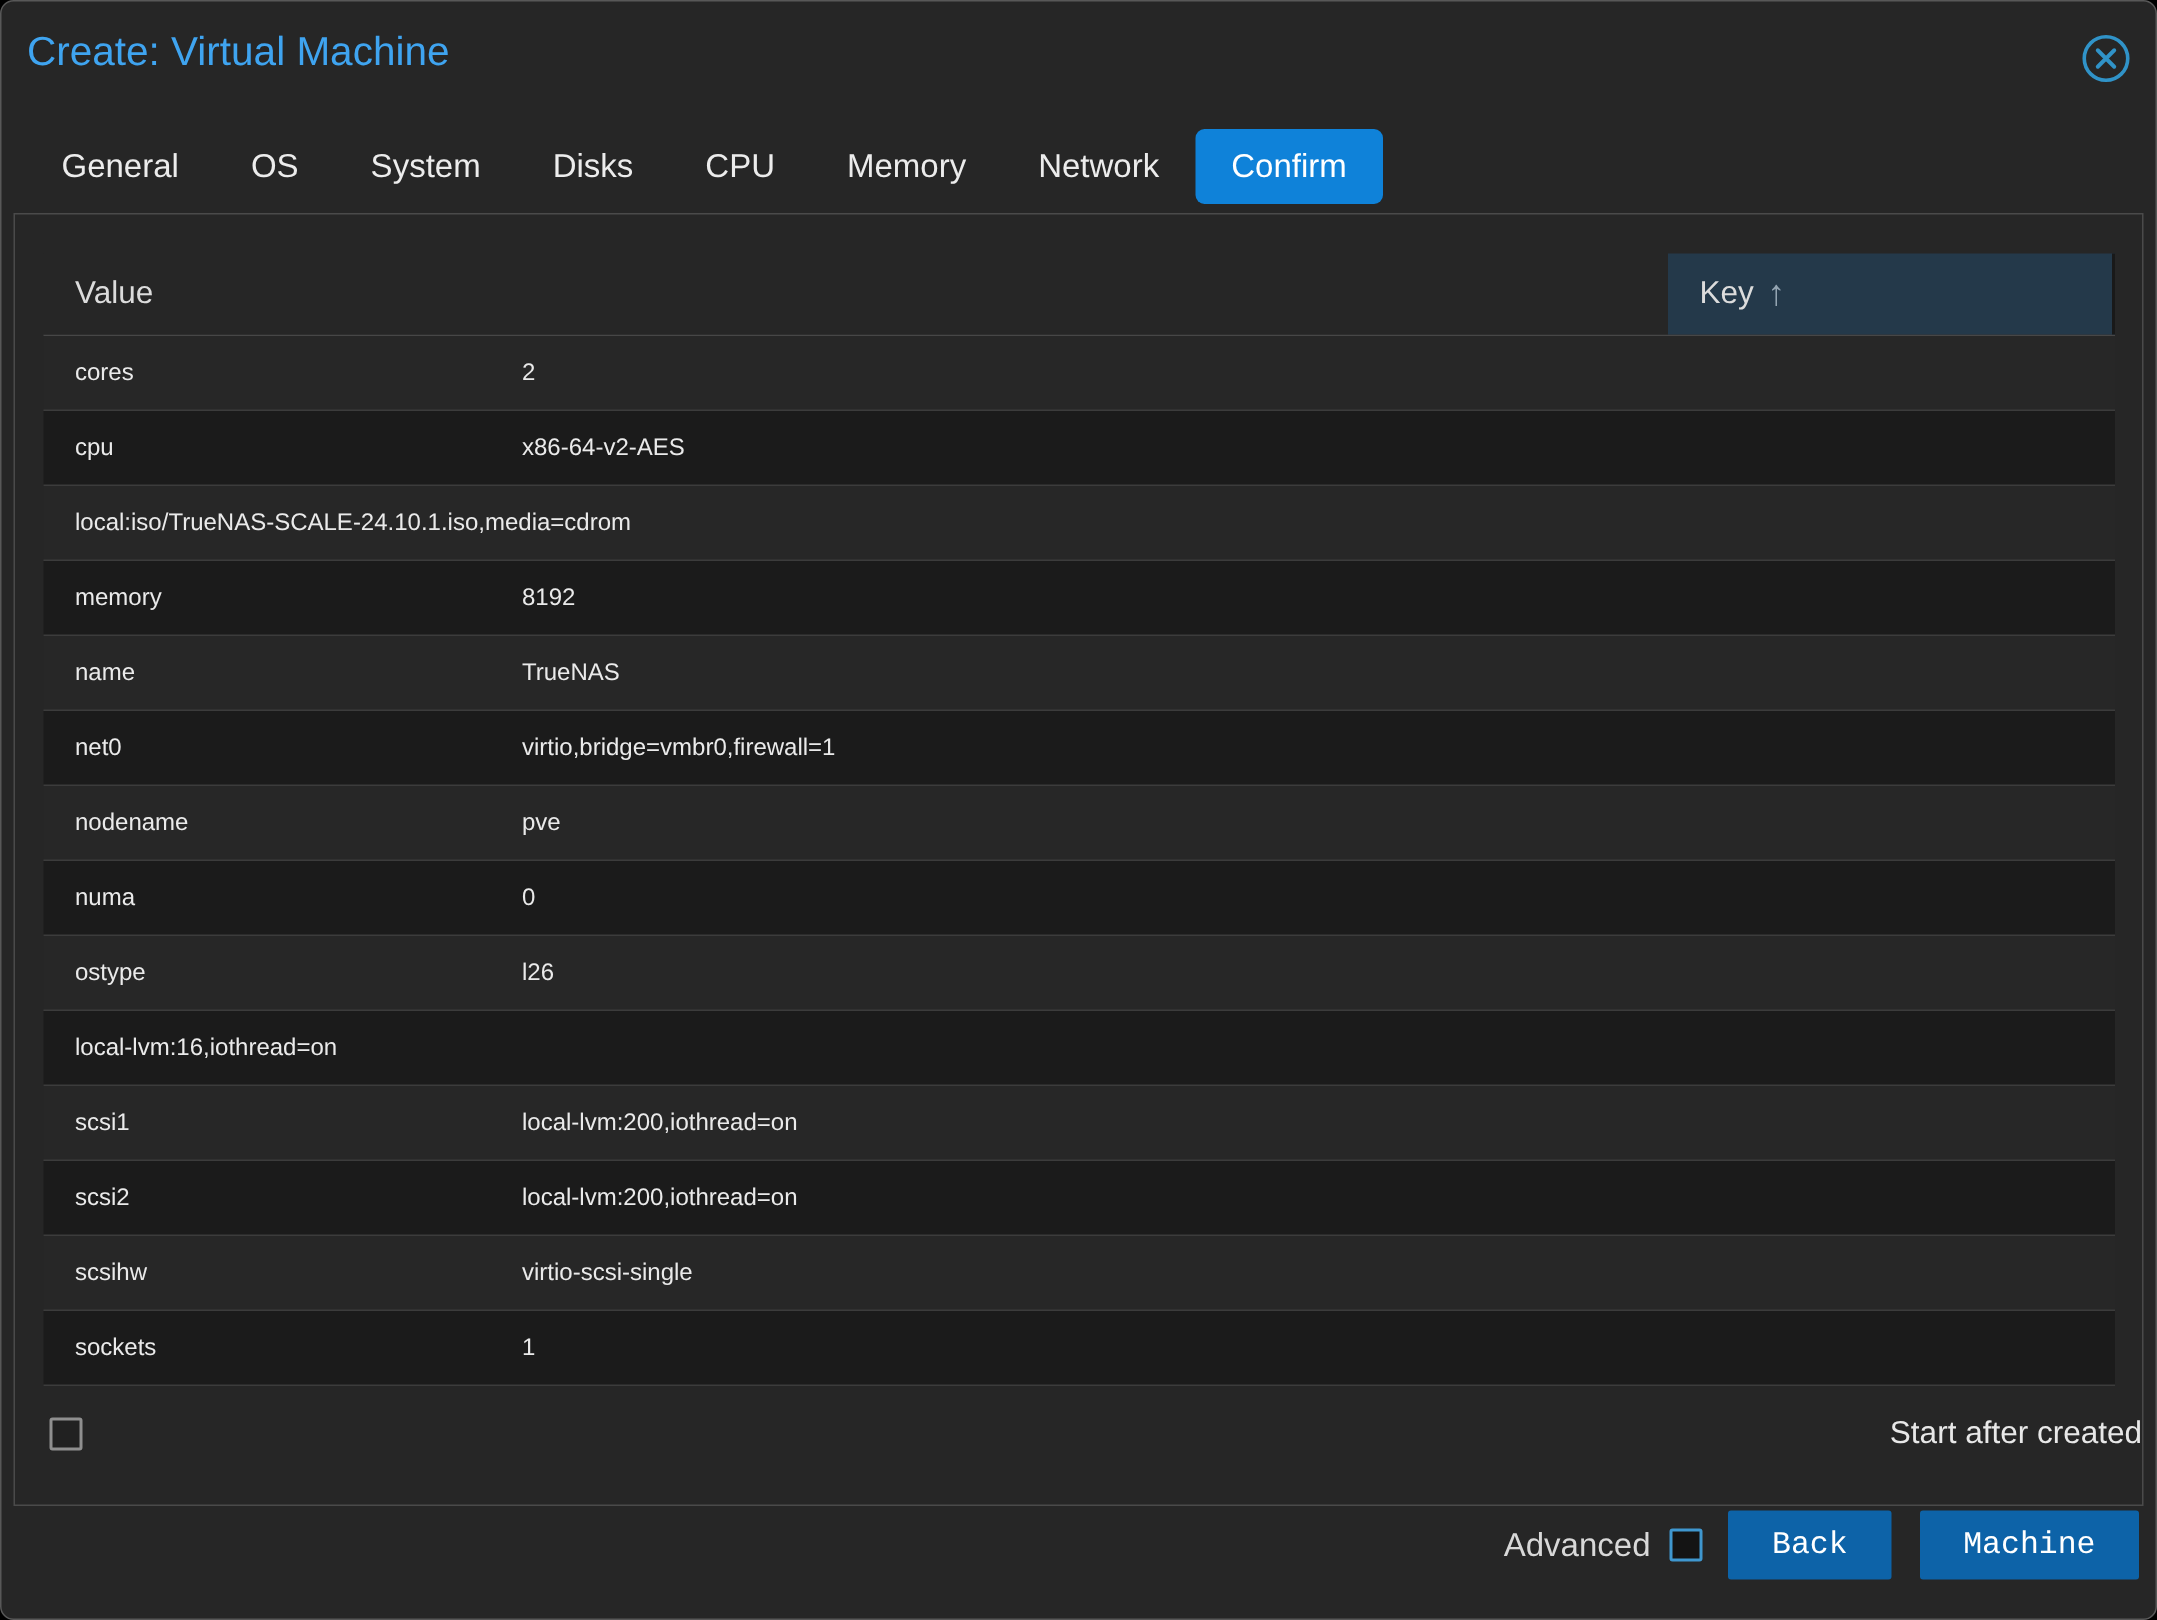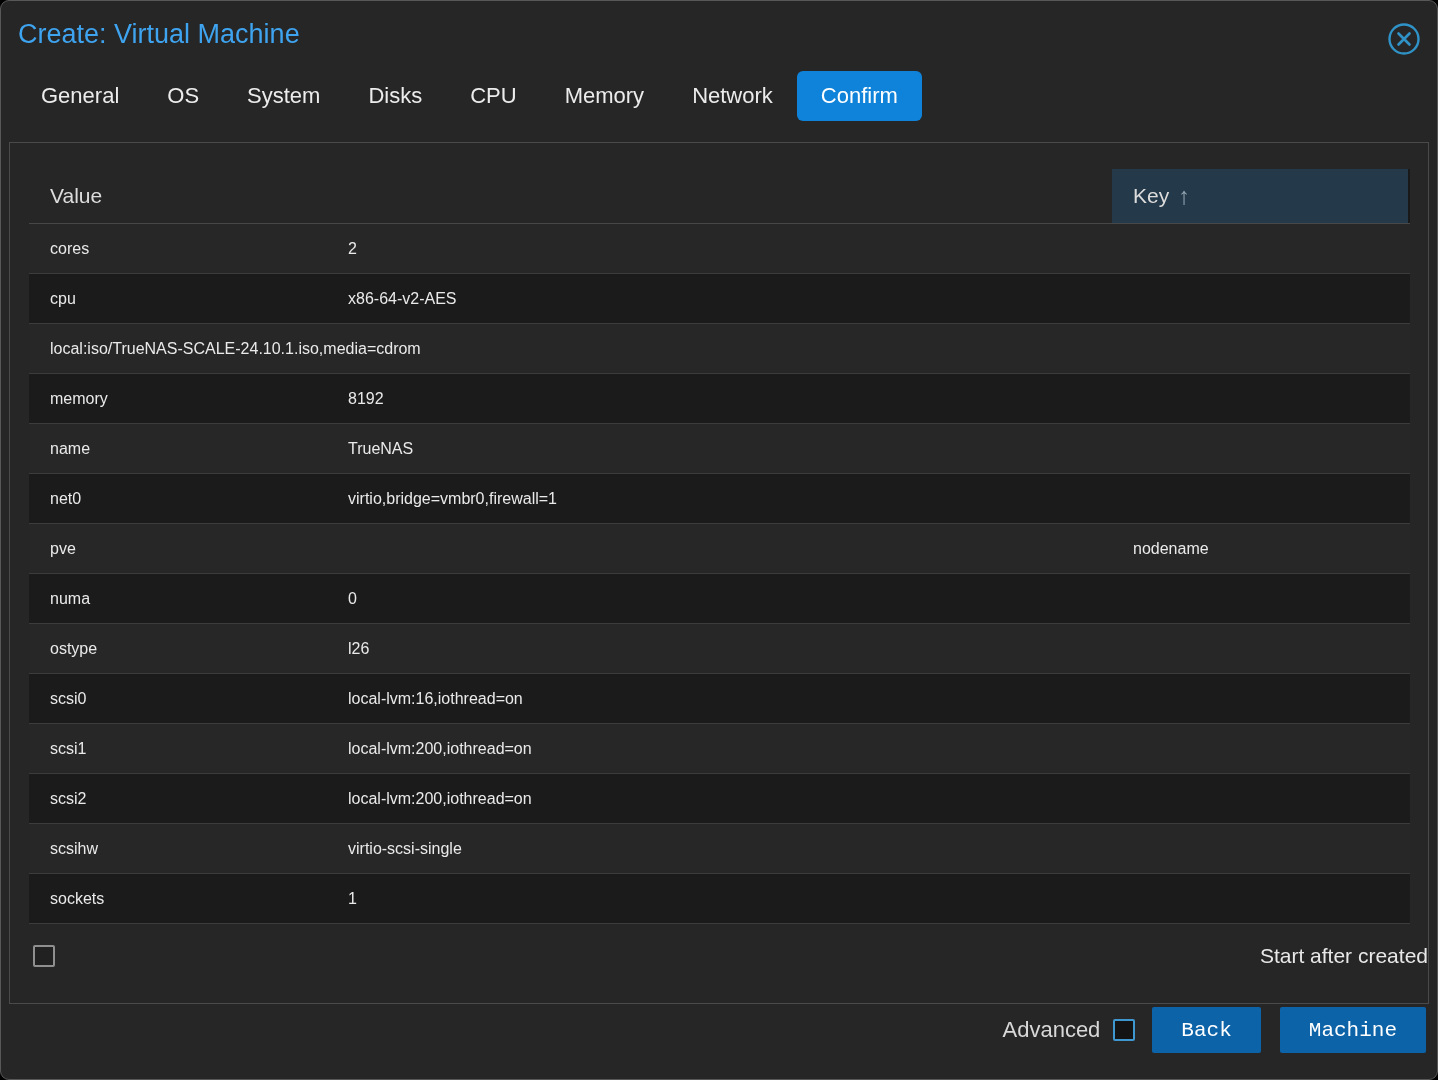--- a/index.html
+++ b/index.html
@@ -38,21 +38,21 @@
     top: 20px;
     width: 36px;
     height: 36px;
     cursor: pointer;
   }
 
   
   .tabs {
     position: absolute;
     left: 16px;
-    top: 70px;
+    top: 85px;
     display: flex;
     align-items: flex-start;
   }
   .tab {
     padding: 12px 24px;
     font-size: 22px;
     color: #ececec;
     cursor: pointer;
     border-radius: 6px;
     white-space: nowrap;
@@ -227,33 +227,32 @@
           </div>
         <div class="tr odd">
             <div class="td key-col">name</div>
             <div class="td val-col">TrueNAS</div>
           </div>
         <div class="tr even">
             <div class="td key-col">net0</div>
             <div class="td val-col">virtio,bridge=vmbr0,firewall=1</div>
           </div>
         <div class="tr odd">
+            <div class="td key-col">nodename</div>
             <div class="td val-col">pve</div>
-            <div class="td key-col">nodename</div>
           </div>
         <div class="tr even">
             <div class="td key-col">numa</div>
             <div class="td val-col">0</div>
           </div>
         <div class="tr odd">
             <div class="td key-col">ostype</div>
             <div class="td val-col">l26</div>
           </div>
         <div class="tr even">
-            <div class="td key-col">scsi0</div>
             <div class="td val-col">local-lvm:16,iothread=on</div>
           </div>
         <div class="tr odd">
             <div class="td key-col">scsi1</div>
             <div class="td val-col">local-lvm:200,iothread=on</div>
           </div>
         <div class="tr even">
             <div class="td key-col">scsi2</div>
             <div class="td val-col">local-lvm:200,iothread=on</div>
           </div>

